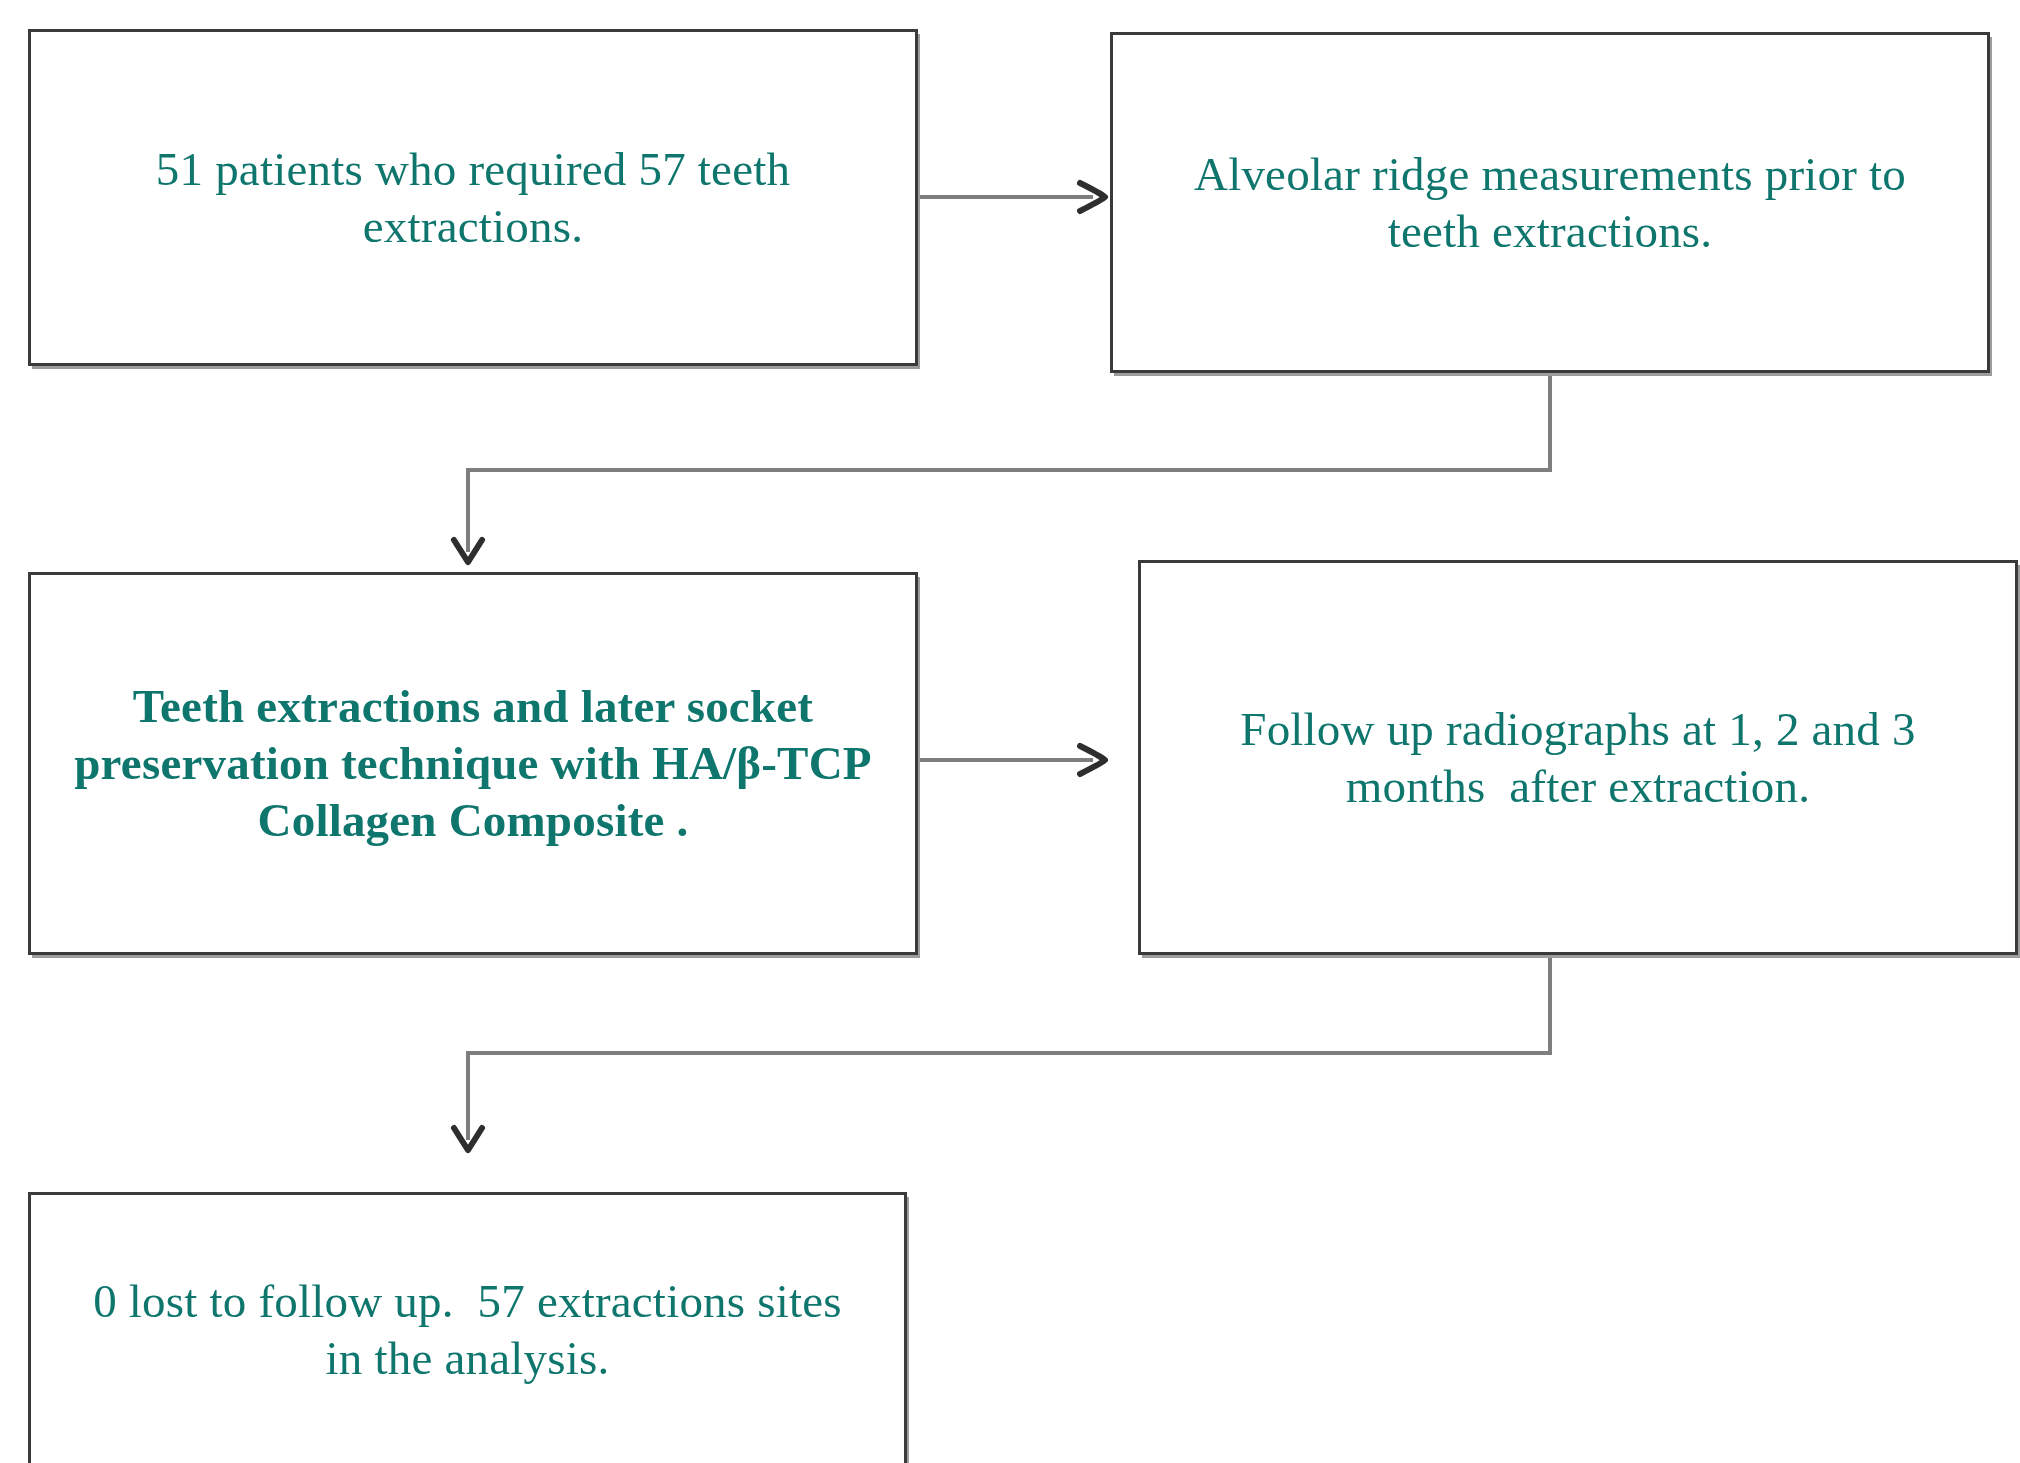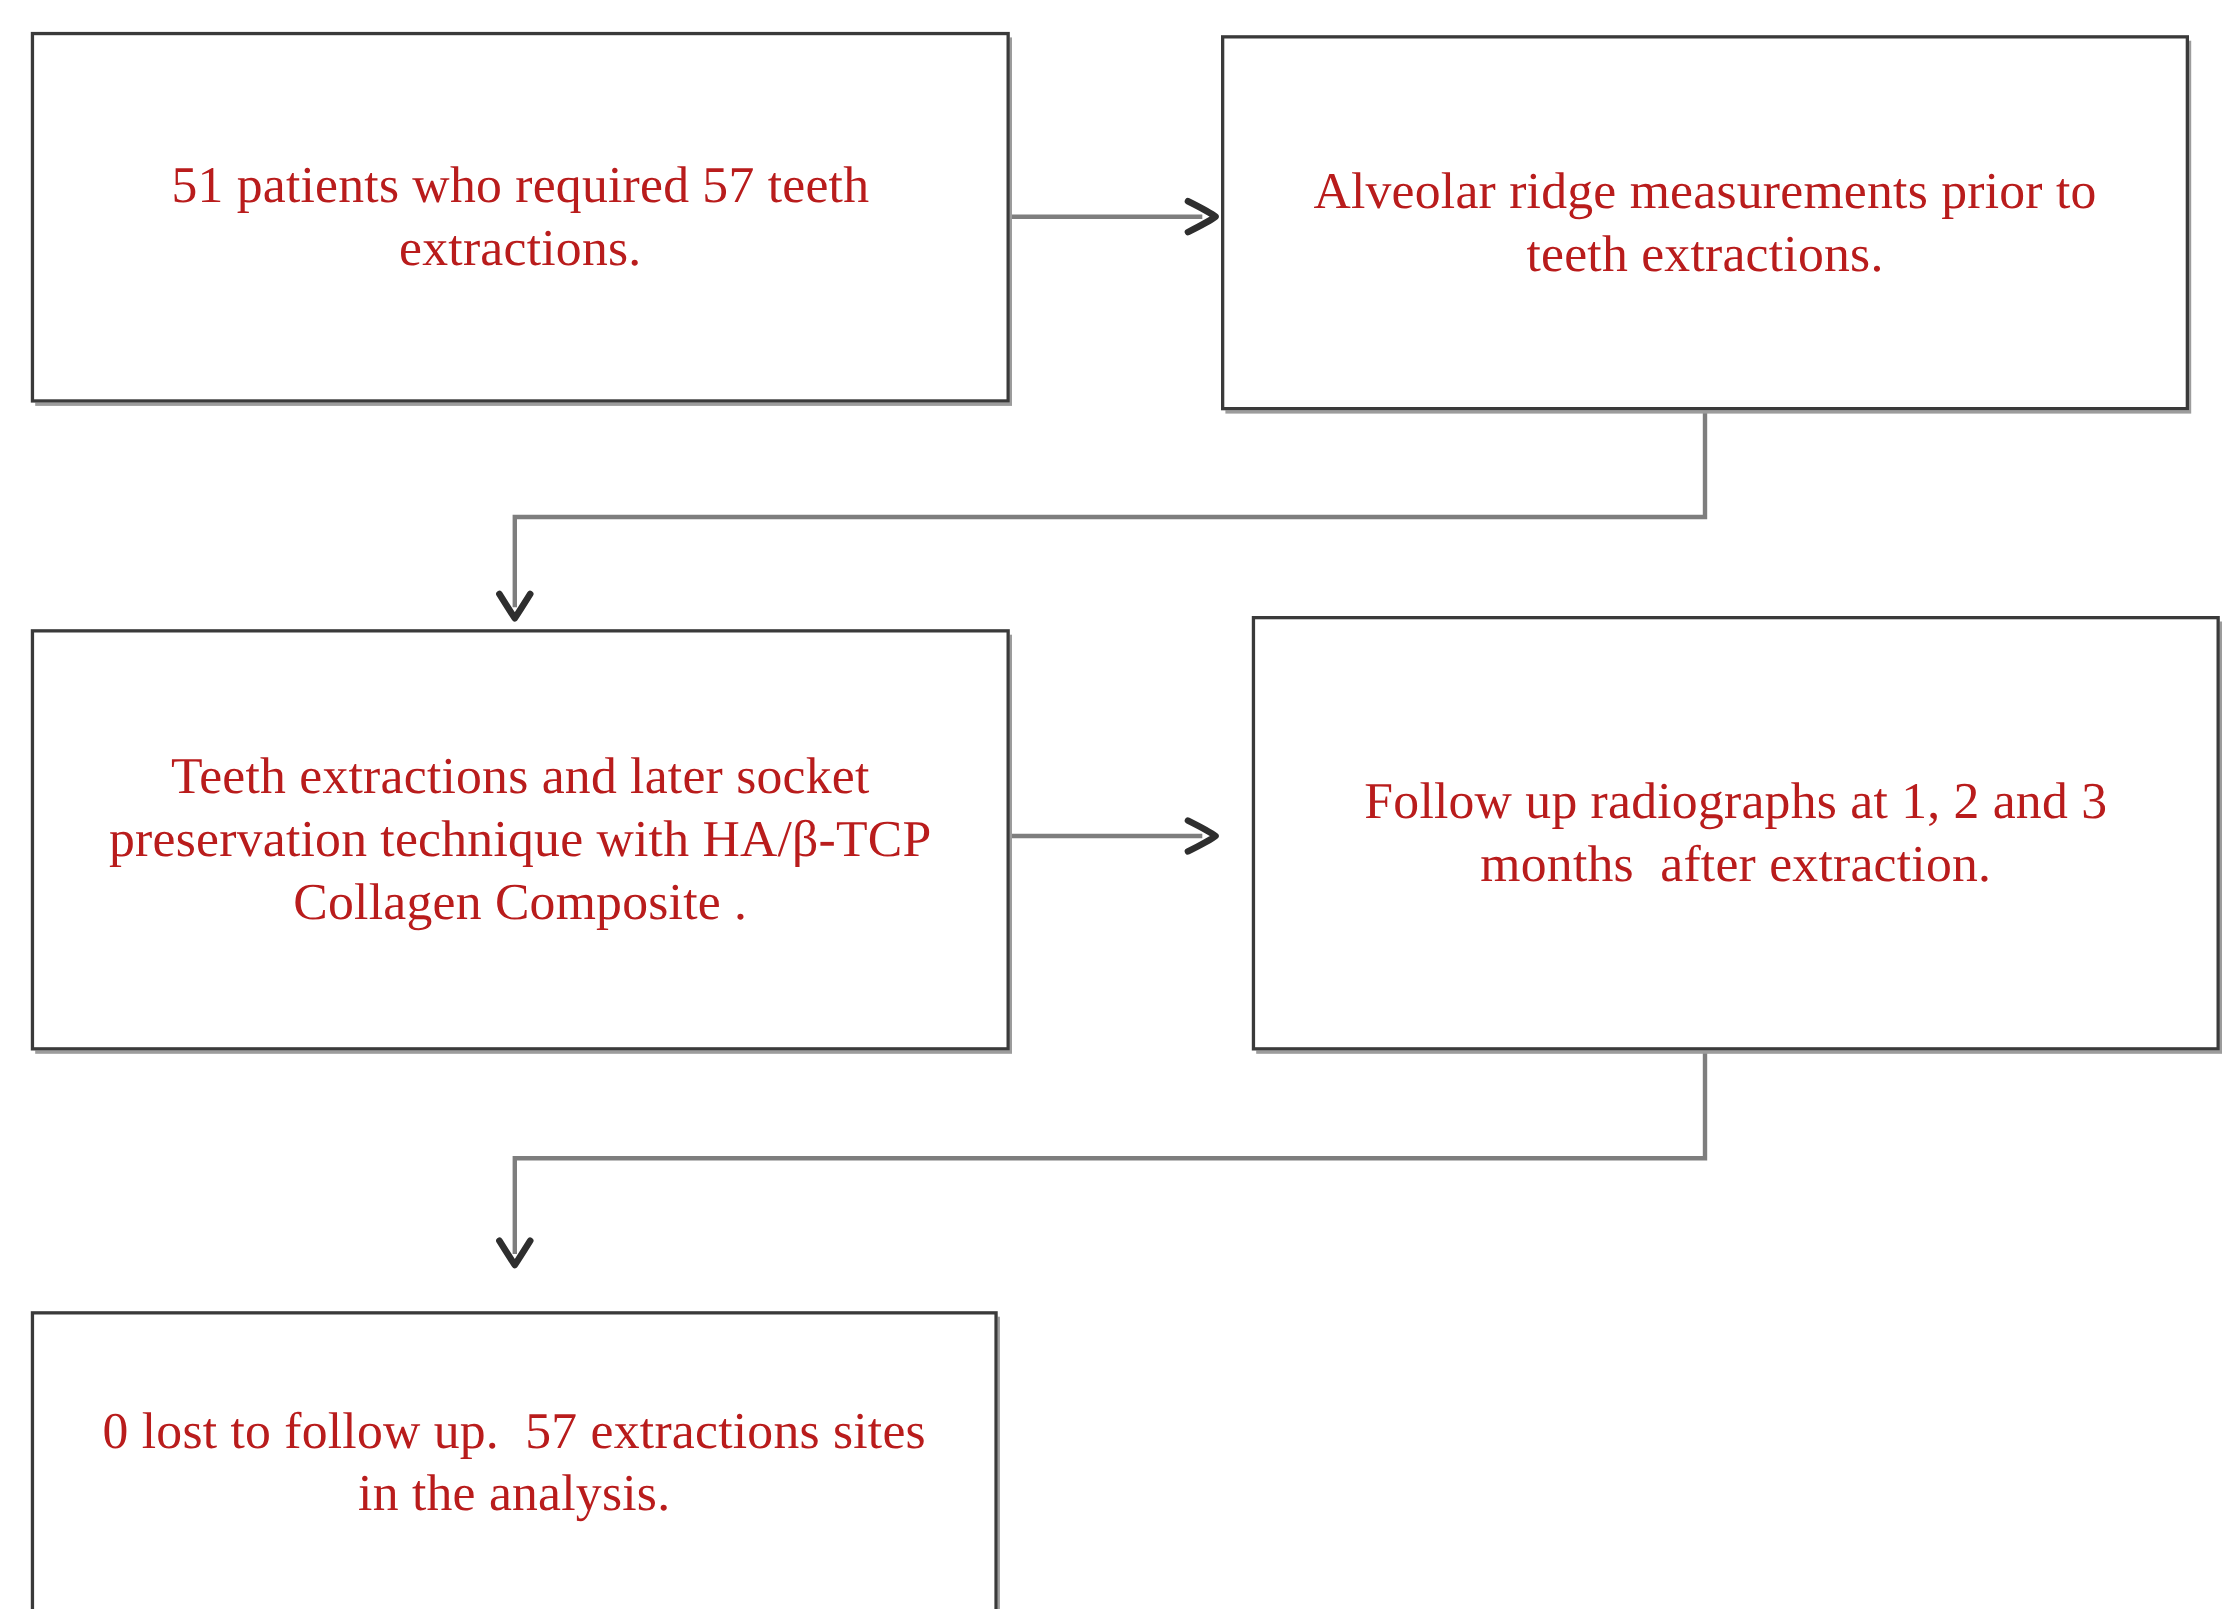--- a/index.html
+++ b/index.html
@@ -25,28 +25,28 @@
     box-shadow: 3px 4px 0 -1px #9c9c9c;
     display: flex;
     align-items: center;
     justify-content: center;
     text-align: center;
   }
   .box-text {
     white-space: pre-wrap;
     font-size: 47px;
     line-height: 57px;
-    color: #b91c1c;
+    color: #0f766e;
     letter-spacing: 0.2px;
     padding: 0 8px;
   }
   
   #box-patients            { left: 28px;   top: 29px;   width: 890px; height: 337px; }
   #box-ridge-measurements  { left: 1110px; top: 32px;   width: 880px; height: 341px; }
-  #box-socket-preservation { left: 28px;   top: 572px;  width: 890px; height: 383px; }
+  #box-socket-preservation { left: 28px;   top: 572px;  width: 890px; height: 383px; font-weight: bold; }
   #box-follow-up           { left: 1110px; top: 560px;  width: 880px; height: 395px; margin-left: 28px; }
   #box-analysis            { left: 28px;   top: 1192px; width: 879px; height: 275px; }
 
   .shaft { stroke: #7e7e7e; stroke-width: 4; fill: none; }
   .head  { stroke: #2e2e2e; stroke-width: 6; fill: none; stroke-linecap: round; stroke-linejoin: round; }
 </style>
 </head>
 <body>
 
 <div class="canvas">

